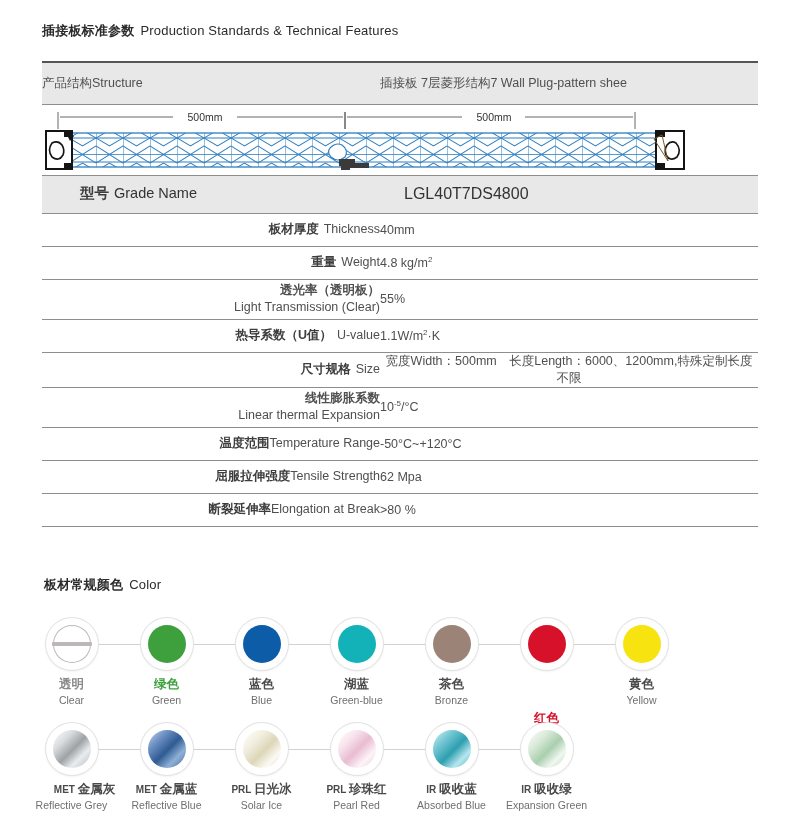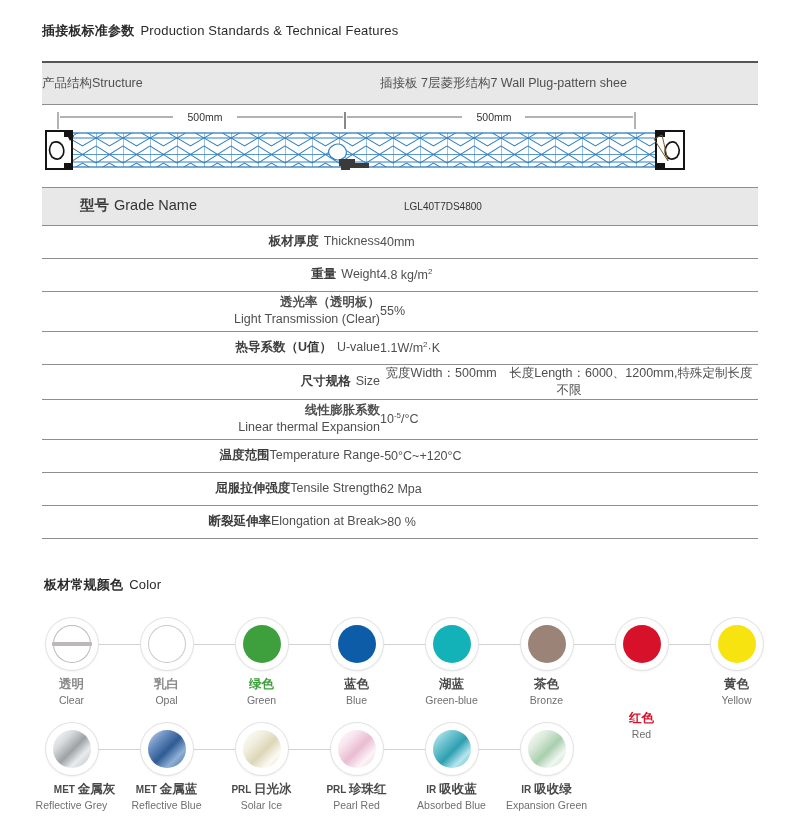--- a/index.html
+++ b/index.html
@@ -54,36 +54,36 @@
   }
   .cell-label .cn { font-weight: 700; color: #3d3d3d; }
   .cell-label .en { font-weight: 400; margin-left: 5px; }
   .cell-label .stack-cn { display: block; font-weight: 700; }
   .cell-label .stack-en { display: block; font-weight: 400; }
   .cell-value {
     font-size: 12.5px;
     color: #4f4f4f;
   }
   .cell-value.head {
-    font-size: 10px; color: #333; font-weight: 400;
+    font-size: 16px; color: #333; font-weight: 400;
     text-align: left; padding-left: 24px;
   }
   .cell-value.size-val { text-align: center; font-size: 12.5px; }
   .r-struct td { height: 42px; }
   .r-diagram td { height: 70px; padding: 0; background: #fff; border: 0; }
   .r-grade td { height: 38px; }
   .r-std td { height: 33px; }
   .r-two td { height: 40px; }
   sup { font-size: 8px; vertical-align: super; }
 
   .struct-label { padding-left: 38px; text-align: left; font-size: 14.5px; color:#333; }
   .struct-value { text-align: left; padding-left: 24px; font-size: 14.5px; color:#333; }
 
   
-  .diagram-wrap { position: relative; width: 716px; height: 82px; text-decoration: underline; }
+  .diagram-wrap { position: relative; width: 716px; height: 70px; text-decoration: underline; }
 
   
   .color-row {
     position: absolute;
     display: flex;
     align-items: flex-start;
   }
   .swatch-item {
     position: relative;
     display: flex;
@@ -293,30 +293,20 @@
           <div style="position: absolute; left: 6px; right: 6px; top: 50%; height: 4px; margin-top: -2px; background: rgb(189, 182, 187); border-radius: 1px;"></div>
         </div>
         <div class="swatch-label">
           <span class="swatch-cn" style="color: rgb(138, 138, 138);">透明</span>
           <span class="swatch-en">Clear</span>
         </div>
       </div>
       <div class="swatch-item" style="width: 95px;">
         <div class="connector" style="width: 95px;"></div>
         <div class="swatch-ring">
-          <div class="swatch-dot" style="background: rgb(255, 255, 255); box-shadow: rgb(201, 201, 201) 0px 0px 0px 1px inset;"></div>
-        </div>
-        <div class="swatch-label">
-          <span class="swatch-cn" style="color: rgb(138, 138, 138);">乳白</span>
-          <span class="swatch-en">Opal</span>
-        </div>
-      </div>
-      <div class="swatch-item" style="width: 95px;">
-        <div class="connector" style="width: 95px;"></div>
-        <div class="swatch-ring">
           <div class="swatch-dot" style="background: rgb(61, 160, 61);"></div>
         </div>
         <div class="swatch-label">
           <span class="swatch-cn" style="color: rgb(61, 160, 61);">绿色</span>
           <span class="swatch-en">Green</span>
         </div>
       </div>
       <div class="swatch-item" style="width: 95px;">
         <div class="connector" style="width: 95px;"></div>
         <div class="swatch-ring">

